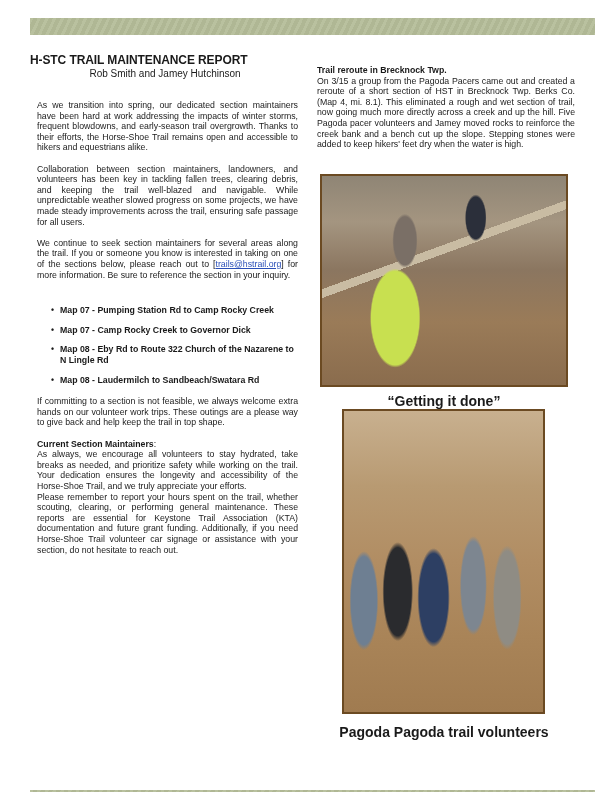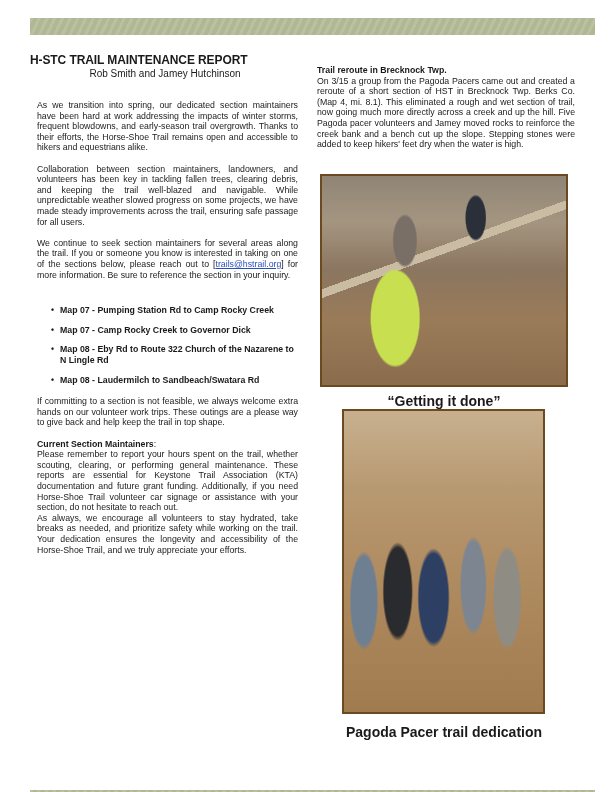--- a/index.html
+++ b/index.html
@@ -61,30 +61,30 @@
   <ul class="sections">
     <li>Map 07 - Pumping Station Rd to Camp Rocky Creek</li>
     <li>Map 07 - Camp Rocky Creek to Governor Dick</li>
     <li>Map 08 - Eby Rd to Route 322 Church of the Nazarene to N Lingle Rd</li>
     <li>Map 08 - Laudermilch to Sandbeach/Swatara Rd</li>
   </ul>
   <div style="height:2px"></div>
   <p>If committing to a section is not feasible, we always welcome extra hands on our volunteer work trips. These outings are a please way to give back and help keep the trail in top shape.</p>
   <div class="gap"></div>
   <p><span class="bold">Current Section Maintainers</span><span>:</span></p>
+  <p>As always, we encourage all volunteers to stay hydrated, take breaks as needed, and prioritize safety while working on the trail. Your dedication ensures the longevity and accessibility of the Horse-Shoe Trail, and we truly appreciate your efforts.</p>
   <p>Please remember to report your hours spent on the trail, whether scouting, clearing, or performing general maintenance. These reports are essential for Keystone Trail Association (KTA) documentation and future grant funding. Additionally, if you need Horse-Shoe Trail volunteer car signage or assistance with your section, do not hesitate to reach out.</p>
-  <p>As always, we encourage all volunteers to stay hydrated, take breaks as needed, and prioritize safety while working on the trail. Your dedication ensures the longevity and accessibility of the Horse-Shoe Trail, and we truly appreciate your efforts.</p>
 </div>
 
 <div class="col right">
   <p class="bold">Trail reroute in Brecknock Twp.</p>
   <p>On 3/15 a group from the Pagoda Pacers came out and created a reroute of a short section of HST in Brecknock Twp.  Berks Co.  (Map 4, mi. 8.1).  This eliminated a rough and wet section of trail, now going much more directly across a creek and up the hill.  Five Pagoda pacer volunteers and Jamey moved rocks to reinforce the creek bank and a bench cut up the slope.  Stepping stones were added to keep hikers' feet dry when the water is high.</p>
 </div>
 
 <div class="photo photo1"></div>
 <div class="caption cap1">“Getting it done”</div>
 
 <div class="photo photo2"></div>
-<div class="caption cap2">Pagoda Pacer  trail dedication</div>
+<div class="caption cap2">Pagoda Pagoda  trail volunteers</div>
 
 <div class="band bottom">
   <span>Page 2</span>
 </div>
 
 </body></html>

